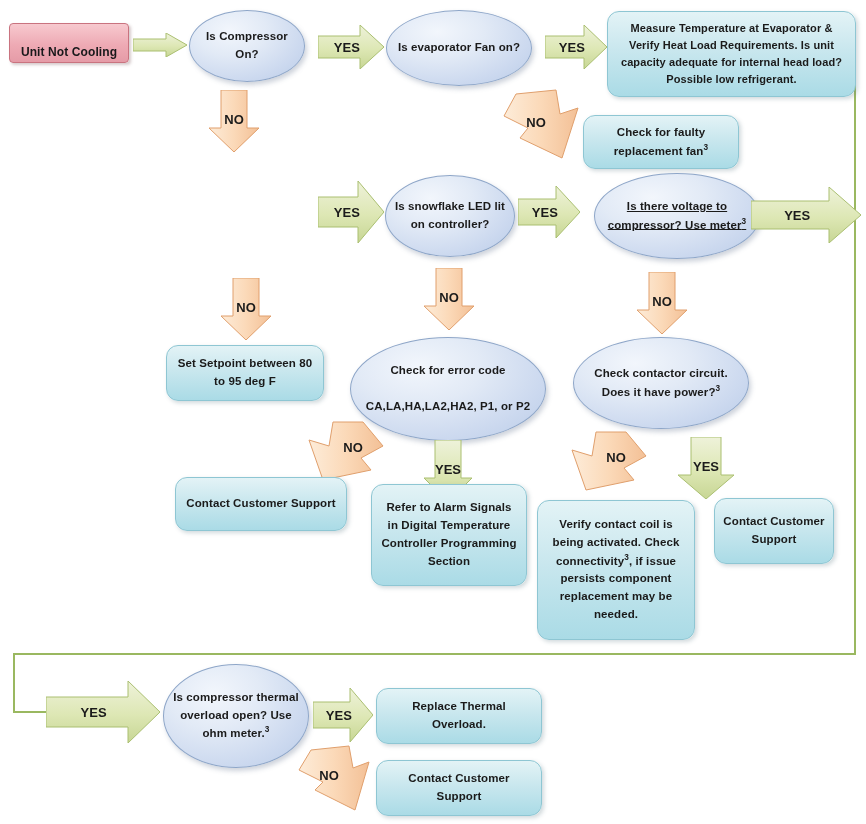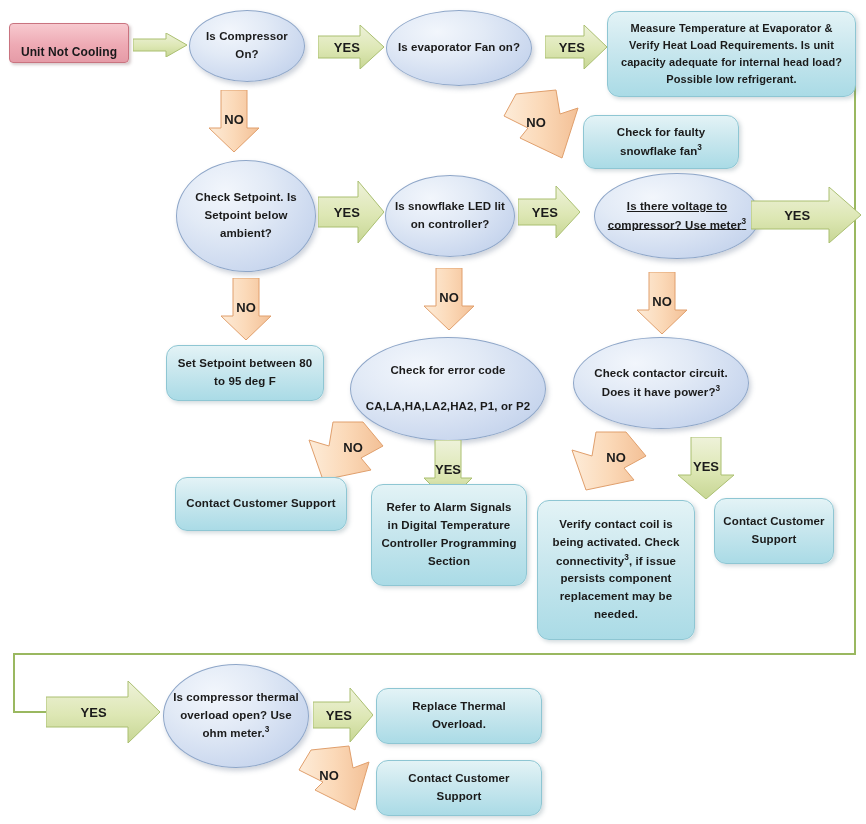--- a/index.html
+++ b/index.html
@@ -162,27 +162,24 @@
 
   <div class="arrow" style="left:498px; top:88px; width:88px; height:76px;">
     <svg viewBox="0 0 88 76" preserveAspectRatio="none">
       <polygon points="18,6 58,2 62,26 80,20 64,70 22,50 30,40 6,28" fill="url(#go1)" stroke="#e09f6c" stroke-width="1"></polygon>
     </svg>
     <span class="lbl" style="transform:translate(-6px,-4px);">NO</span>
   </div>
 
   <div class="node box" style="left:583px; top:115px; width:156px; height:54px;">
     <span class="txt">
-      <span>Check for faulty snowflake fan</span><span class="sup">3</span>
-    </span>
-  </div>
-
-  <div class="node ellipse" style="left:176px; top:160px; width:140px; height:112px;">
-    <span class="txt">Check Setpoint.  Is Setpoint below ambient?</span>
-  </div>
+      <span>Check for faulty replacement fan</span><span class="sup">3</span>
+    </span>
+  </div>
+
 
   <div class="arrow right" style="left:318px; top:181px; width:66px; height:62px;">
     <svg viewBox="0 0 66 62" preserveAspectRatio="none">
       <polygon points="0,16 40,16 40,0 66,31 40,62 40,46 0,46" fill="url(#gy1)" stroke="#aabf71" stroke-width="1"></polygon>
     </svg>
     <span class="lbl">YES</span>
   </div>
 
   <div class="node ellipse" style="left:385px; top:175px; width:130px; height:82px;">
     <span class="txt">Is snowflake LED lit on controller?</span>

